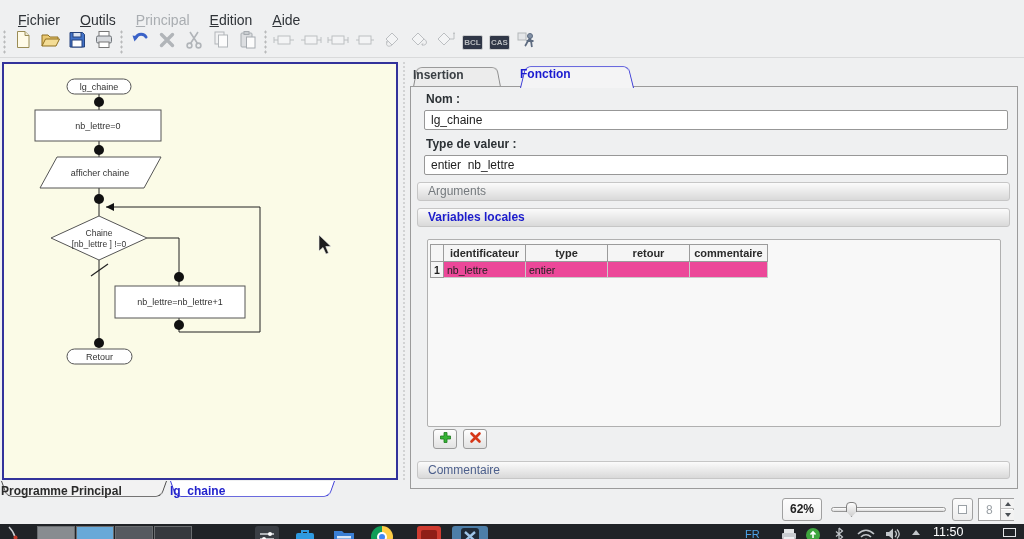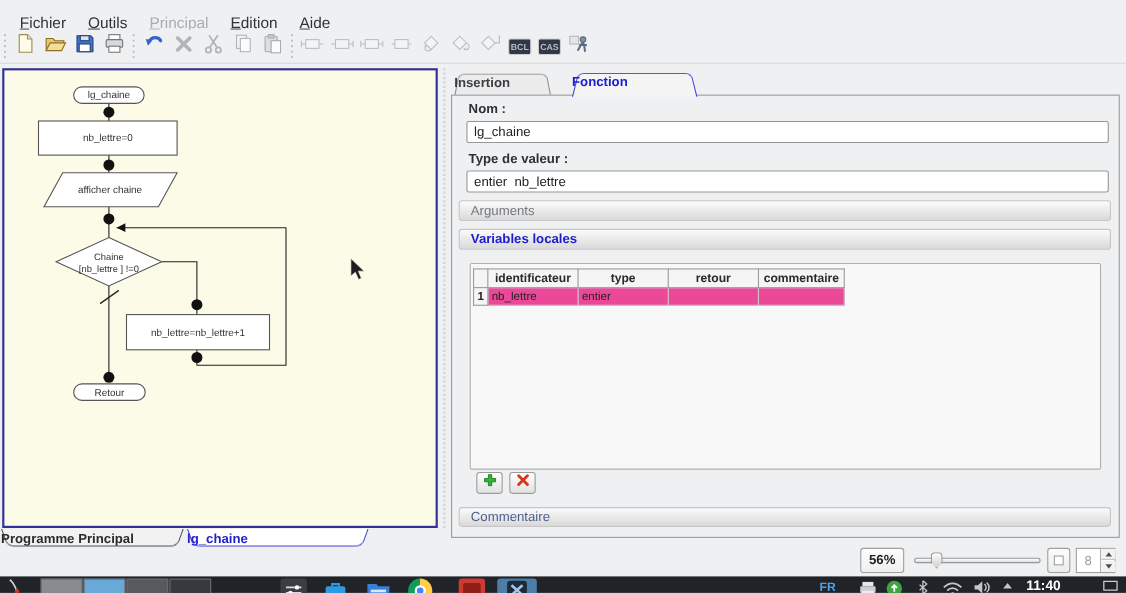--- a/index.html
+++ b/index.html
@@ -72,21 +72,21 @@
   .spin-down { bottom:0; }
   .tri-up { width:0; height:0; border-left:3.5px solid transparent; border-right:3.5px solid transparent; border-bottom:4px solid #4a4f54; }
   .tri-down { width:0; height:0; border-left:3.5px solid transparent; border-right:3.5px solid transparent; border-top:4px solid #4a4f54; }
 
   
   .taskbar { position:absolute; left:0; top:524px; width:1024px; height:15px; background:#202327; overflow:hidden; }
   .tb-abs { position:absolute; }
   .pager { position:absolute; left:37px; top:2px; display:flex; }
   .pager .cell { width:38px; height:18px; border:1px solid #6a6d70; margin-right:1px; }
   .tb-tile { position:absolute; top:2px; width:24px; height:20px; border-radius:3px; }
-  .tray-text { position:absolute; font-weight:700;text-align:center; }
+  .tray-text { position:absolute; font-weight:400;text-align:center; }
 </style>
 </head>
 <body>
 
 <div class="app">
 
   <div class="menubar">
     <span class="menu-item">Fichier</span>
     <span class="menu-item">Outils</span>
     <span class="menu-item disabled">Principal</span>
@@ -350,21 +350,21 @@
       <div class="mini-btn" style="left:52px; top:342px;">
         <span><svg width="13" height="13">
               <path d="M2.5 2.5 L10.5 10.5 M10.5 2.5 L2.5 10.5" stroke="#d63717" stroke-width="2.6" stroke-linecap="round"></path>
             </svg></span>
       </div>
 
       <div class="section-bar comm" style="left:6px; top:374px; width:593px; height:18px;">Commentaire</div>
     </div>
   </div>
 
-  <div class="zoom-display">56%</div>
+  <div class="zoom-display">62%</div>
   <div class="zoom-slider">
     <div class="slider-groove"></div>
     <div class="slider-thumb"></div>
   </div>
   <div class="fit-button">
       <span class="sq"></span>
     </div>
   <div class="spinner">
     <span class="val">8</span>
     <span class="spin-btns">
@@ -428,17 +428,17 @@
         </svg></span>
     <span class="tb-abs" style="left:856px; top:4px;"><svg width="20" height="14">
           <path d="M2 6 C7 1,13 1,18 6 M5 9 C8 6,12 6,15 9" stroke="#c2c6ca" fill="none" stroke-width="1.6"></path>
           <circle cx="10" cy="12" r="1.6" fill="#c2c6ca"></circle>
         </svg></span>
     <span class="tb-abs" style="left:884px; top:3px;"><svg width="18" height="14">
           <polygon points="2,5 5,5 9,1.5 9,12.5 5,9 2,9" fill="#c2c6ca"></polygon>
           <path d="M11 4 C13 6,13 8,11 10 M13 2.5 C16 5.5,16 8.5,13 11.5" stroke="#c2c6ca" fill="none" stroke-width="1.3"></path>
         </svg></span>
     <span class="tb-abs" style="left:912px; top:6px; width:0; height:0; border-left:4px solid transparent; border-right:4px solid transparent; border-bottom:5px solid #c2c6ca;"></span>
-    <span class="tray-text" style="left:933px; top:1px; color:#ffffff; font-size:12.5px;">11:40</span>
+    <span class="tray-text" style="left:933px; top:1px; color:#ffffff; font-size:12.5px;">11:50</span>
     <span class="tb-abs" style="left:1003px; top:4px; width:13px; height:9px; border:1px solid #e2e4e6;"></span>
   </div>
 
 </div>
 
 </body></html>

